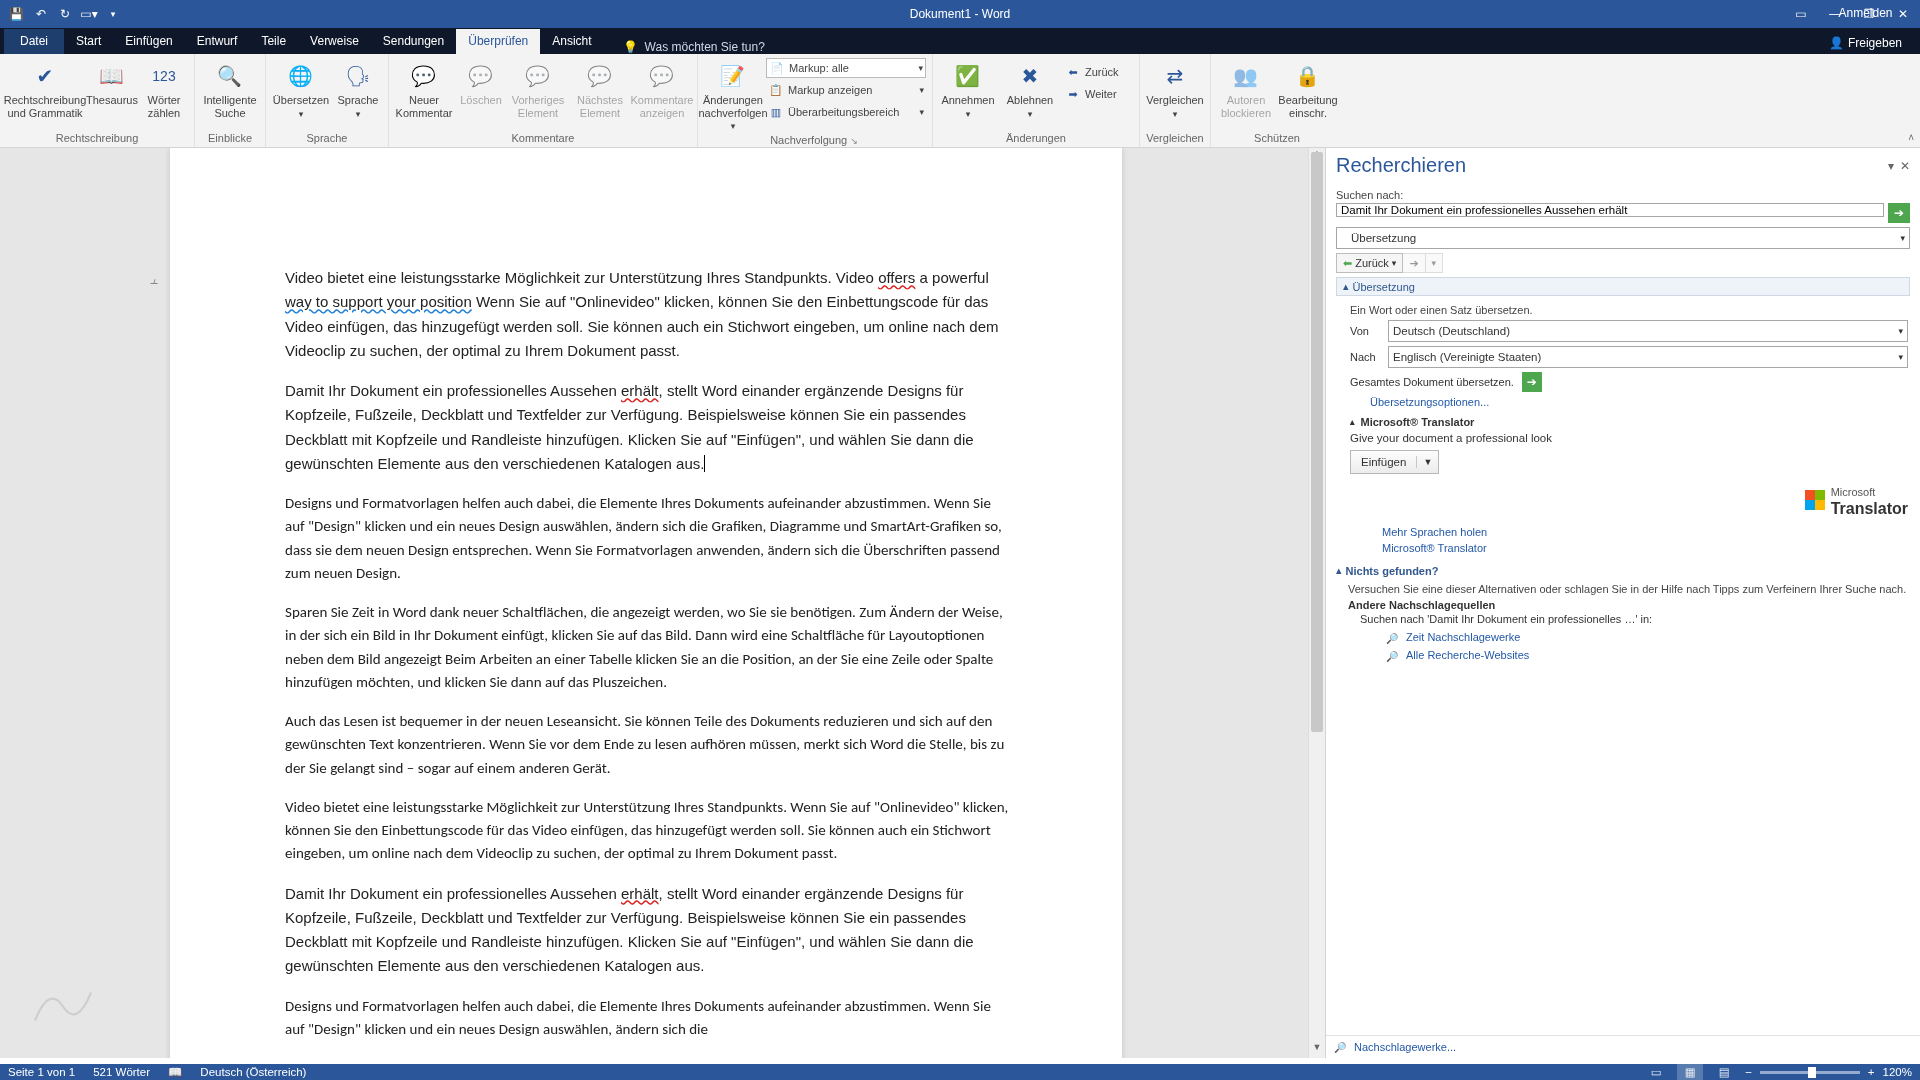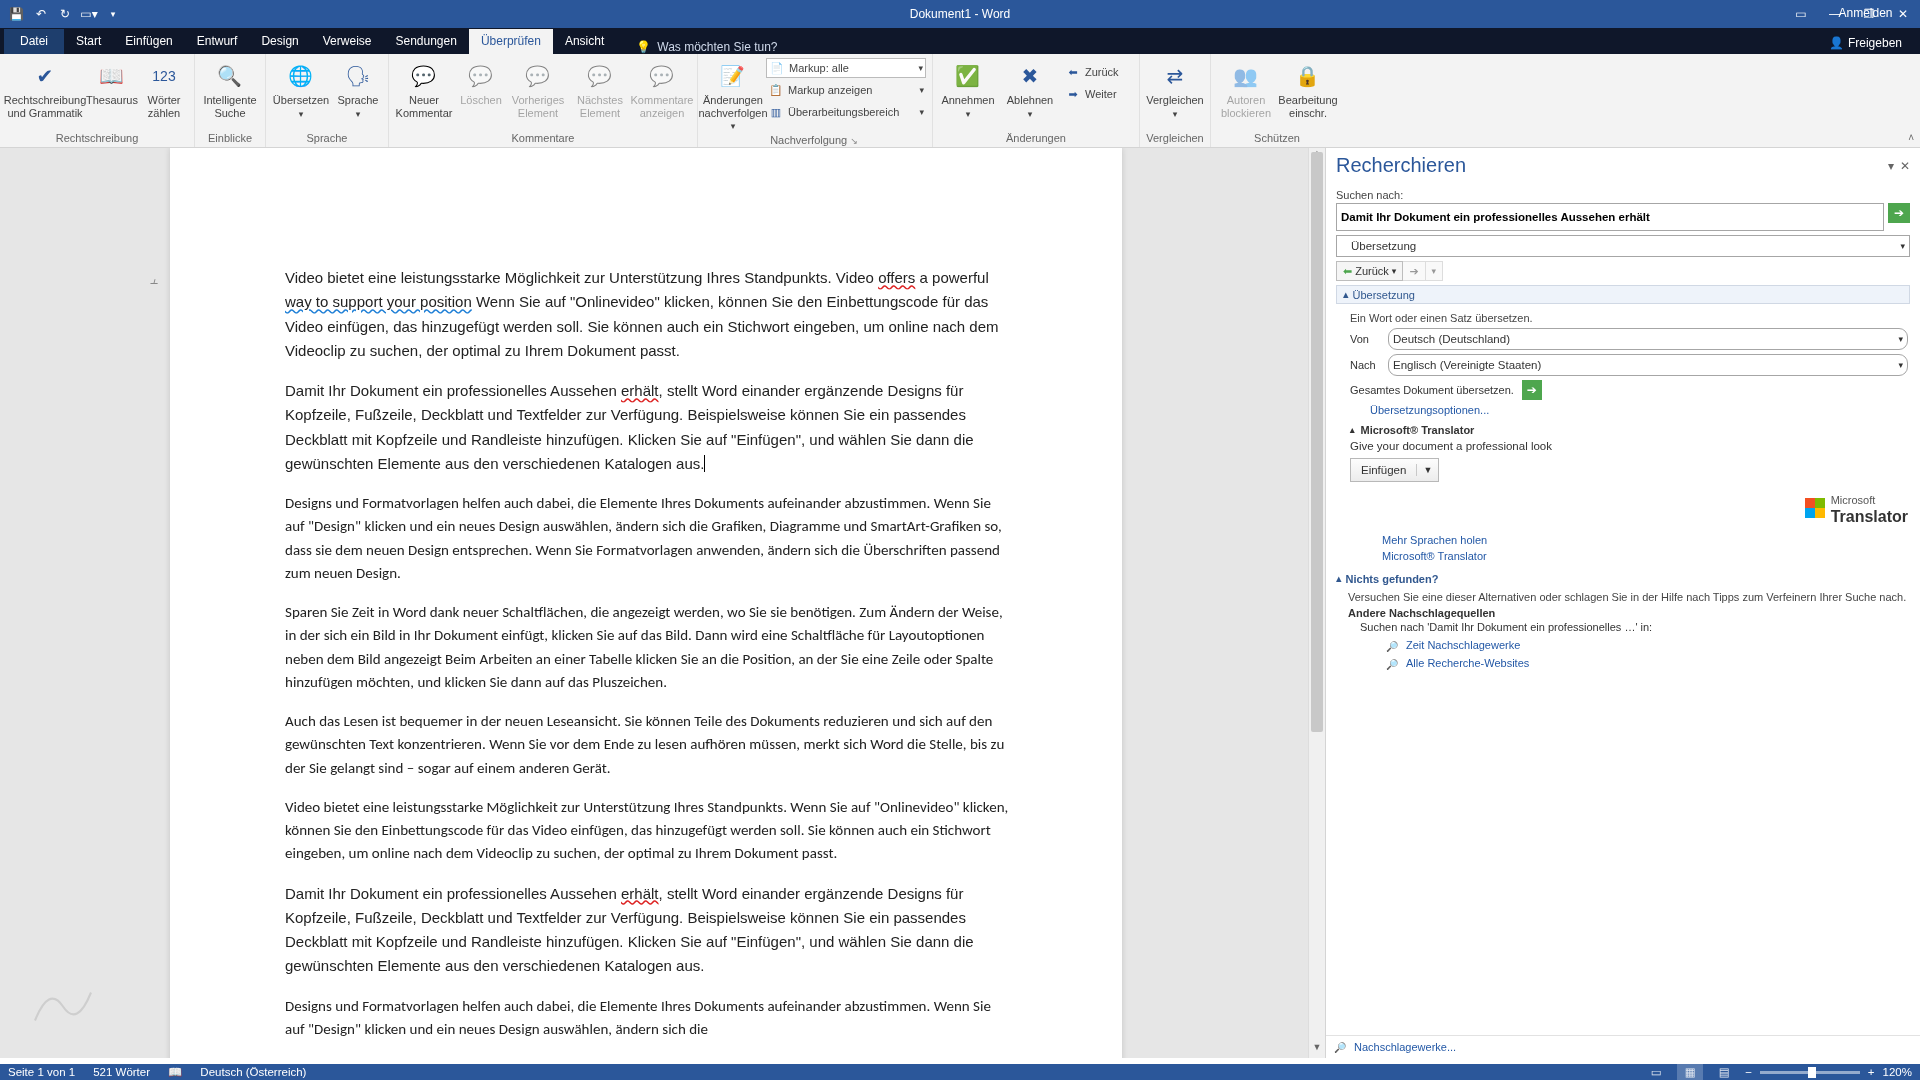--- a/index.html
+++ b/index.html
@@ -50,32 +50,32 @@
 .doc-margin-mark { position:absolute; left:150px; top:124px; font-size:13px; color:#888; font-style:italic;}
 
 
 .pane { position: absolute; top: 148px; right: 0; bottom: 22px; width: 595px; background: #fff; border-left: 1px solid #d4d4d4; display: flex; flex-direction: column; font-size: 12px; color: #333; }
 .pane-header { display: flex; align-items: center; padding: 6px 10px 4px; }
 .pane-title { color: #2b579a; font-size: 20px; }
 .pane-close { margin-left: auto; display:flex; gap:6px; color:#666; font-size:12px; }
 .pane-body { padding: 4px 10px 6px; overflow: auto; flex: 1; position:relative;}
 .field-label { font-size: 11px; color: #444; margin: 4px 0 2px; }
 .search-row { display:flex; gap:4px; }
-.search-input { flex:1; border:1px solid #a6a6a6; height:28px; padding:0 4px; font-size:11.5px;font-weight:bold; }
+.search-input { flex:1; border:1px solid #a6a6a6; height:14px; padding:0 4px; font-size:11.5px; }
 .go-btn { width:22px; height:20px; background:#4ea64e; color:#fff; display:flex; align-items:center; justify-content:center; font-size:12px;}
 .combo { border:1px solid #a6a6a6; height:22px; display:flex; align-items:center; padding:0 4px; font-size:11.5px; justify-content:space-between; }
 .navrow { display:flex; align-items:center; gap:0; margin:4px 0; }
 .nav-btn { border:1px solid #bdbdbd; background:#f5f5f5; height:20px; display:flex; align-items:center; padding:0 6px; font-size:11px; gap:3px;}
 .nav-btn + .nav-btn { border-left:none; }
 .section-hdr { background:#eef3fa; border:1px solid #d0d8e4; padding:2px 6px; font-size:11px; color:#30578e; margin-top:2px; display:flex; align-items:center; gap:4px;}
 .section-body { padding:4px 2px 6px 14px; }
 .hint { font-size:11px; color:#444; margin:4px 0;}
 .row-lbl { display:flex; align-items:center; gap:10px; margin:4px 0; }
 .row-lbl label { width:28px; font-size:11px;}
-.row-lbl .combo { flex:1;border-radius:9px; }
+.row-lbl .combo { flex:1; }
 .inline-row { display:flex; align-items:center; gap:8px; margin:4px 0;}
 .green-go { width:20px; height:20px; background:#4ea64e; color:#fff; display:flex; align-items:center; justify-content:center; font-size:12px;}
 .linkish { color:#2358a6; font-size:11px; cursor:pointer;padding-left:20px; }
 .subhdr { font-size:11px; color:#333; margin:8px 0 4px; display:flex; align-items:center; gap:6px;}
 .subhdr.bold { font-weight:600; }
 .insert-btn { border:1px solid #b8b8b8; background:linear-gradient(#fdfdfd,#ececec); height:24px; display:flex; align-items:center; font-size:11.5px;}
 .insert-btn .main { padding:0 10px; border-right:1px solid #c8c8c8;}
 .insert-btn .dd { padding:0 6px; font-size:9px;}
 .translator-logo { display:flex; align-items:center; gap:6px; justify-content:flex-end; padding:8px 0;}
 .translator-logo .sq { width:20px; height:20px; display:grid; grid-template-columns:1fr 1fr; grid-template-rows:1fr 1fr;}
@@ -114,21 +114,21 @@
     <div class="win-btn">❐</div>
     <div class="win-btn">✕</div>
   </div>
 </div>
 
 <div class="tabrow">
   <div class="tab file">Datei</div>
   <div class="tab">Start</div>
   <div class="tab">Einfügen</div>
   <div class="tab">Entwurf</div>
-  <div class="tab">Design</div>
+  <div class="tab">Teile</div>
   <div class="tab">Verweise</div>
   <div class="tab">Sendungen</div>
   <div class="tab active">Überprüfen</div>
   <div class="tab">Ansicht</div>
   <div class="tellme">
     <span>💡</span>
     <span>Was möchten Sie tun?</span>
   </div>
   <div class="right-tabs">
     <div class="item">Anmelden</div>

